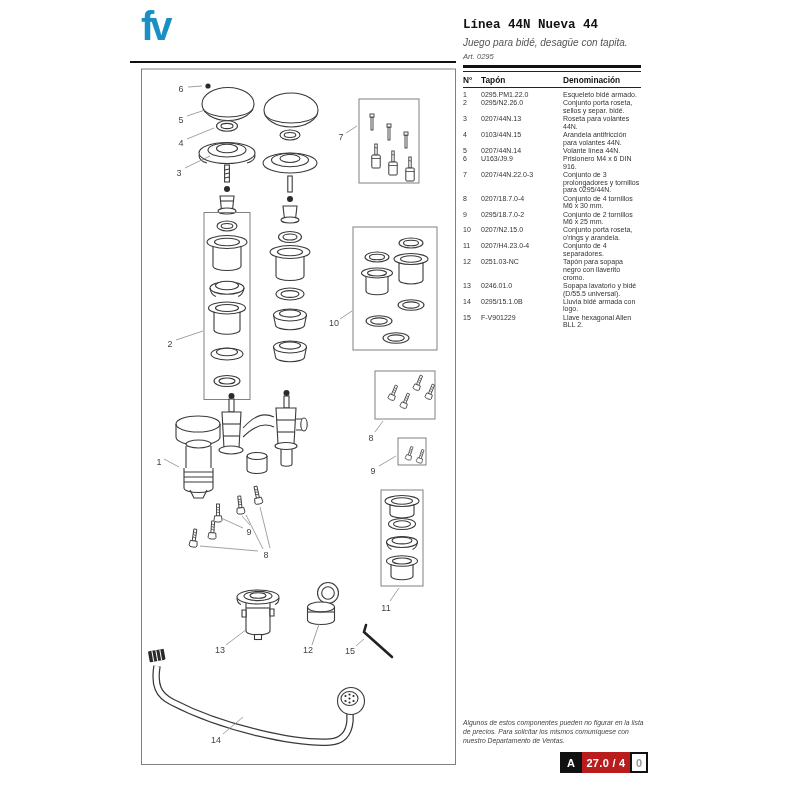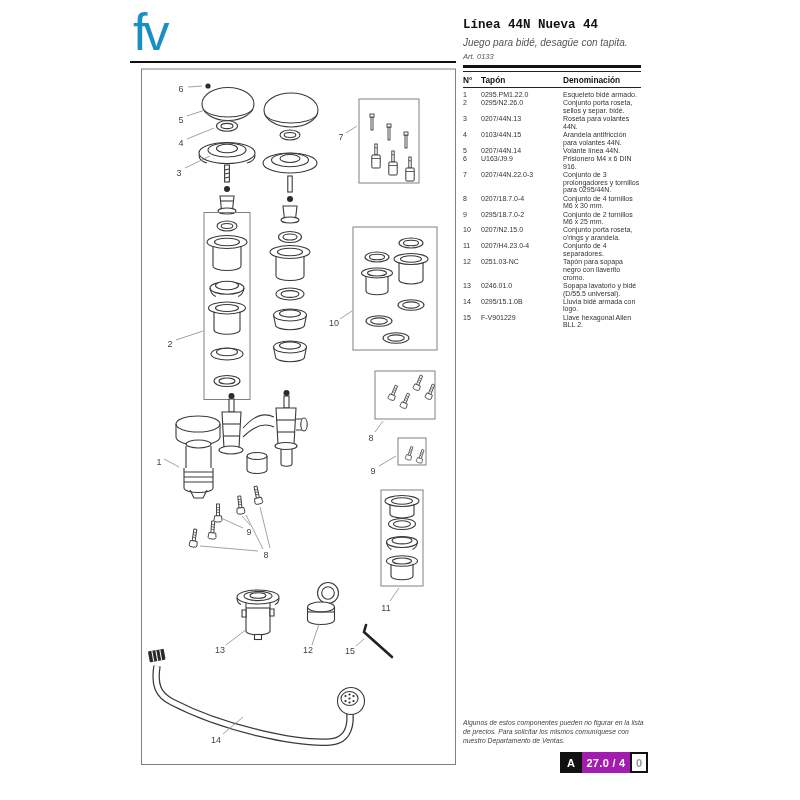--- a/index.html
+++ b/index.html
@@ -1,19 +1,19 @@
 <!DOCTYPE html>
 <html><head>
 <meta charset="utf-8">
 <style>
   html,body{margin:0;padding:0;background:#fff;}
   body{width:800px;height:800px;position:relative;font-family:"Liberation Sans",sans-serif;color:#1a1a1a;overflow:hidden;}
 
   
-  .logo{position:absolute;left:133px;top:6px;font-weight:normal;font-size:52px;letter-spacing:-4px;line-height:1;}
+  .logo{position:absolute;left:141px;top:6px;font-weight:bold;font-size:40px;letter-spacing:-4px;line-height:1;}
   .logo-underline{position:absolute;left:130px;top:61px;width:326px;height:2px;background:#111;}
 
   
   .hdr{position:absolute;left:463px;top:18px;width:178px;}
   .hdr-title{font-size:12.5px;font-weight:bold;color:#111;font-family:Liberation Mono, monospace;}
   .hdr-sub{font-size:10px;font-style:italic;color:#555;margin-top:5px;}
   .hdr-art{font-size:7.6px;font-style:italic;color:#555;margin-top:4px;}
   .thick-rule{position:absolute;left:463px;top:65px;width:178px;height:2.5px;background:#111;}
 
   
@@ -43,21 +43,21 @@
 </style>
 </head>
 <body>
 
 <div class="logo" style="color: rgb(26, 143, 196);">fv</div>
 <div class="logo-underline"></div>
 
 <div class="hdr">
   <div class="hdr-title">Línea 44N Nueva 44</div>
   <div class="hdr-sub">Juego para bidé, desagüe con tapita.</div>
-  <div class="hdr-art">Art. 0133</div>
+  <div class="hdr-art">Art. 0295</div>
 </div>
 <div class="thick-rule"></div>
 
 <div class="ptable">
   <div class="thead">
     <div>N°</div>
     <div>Tapón</div>
     <div>Denominación</div>
   </div>
   <div class="tbody">
@@ -414,15 +414,15 @@
     <text class="callout" x="220" y="651">13</text>
     <text class="callout" x="308" y="651">12</text>
     <text class="callout" x="350" y="652">15</text>
     <text class="callout" x="216" y="741">14</text>
   </g>
 </svg>
 
 <div class="note">Algunos de estos componentes pueden no figurar en la lista de precios. Para solicitar los mismos comuníquese con nuestro Departamento de Ventas.</div>
 <div class="badge">
   <div class="badge-a">A</div>
-  <div class="badge-page" style="background: #a21caf;">27.0 / 4</div>
+  <div class="badge-page" style="background: #b91c1c;">27.0 / 4</div>
   <div class="badge-sub">0</div>
 </div>
 
 </body></html>

